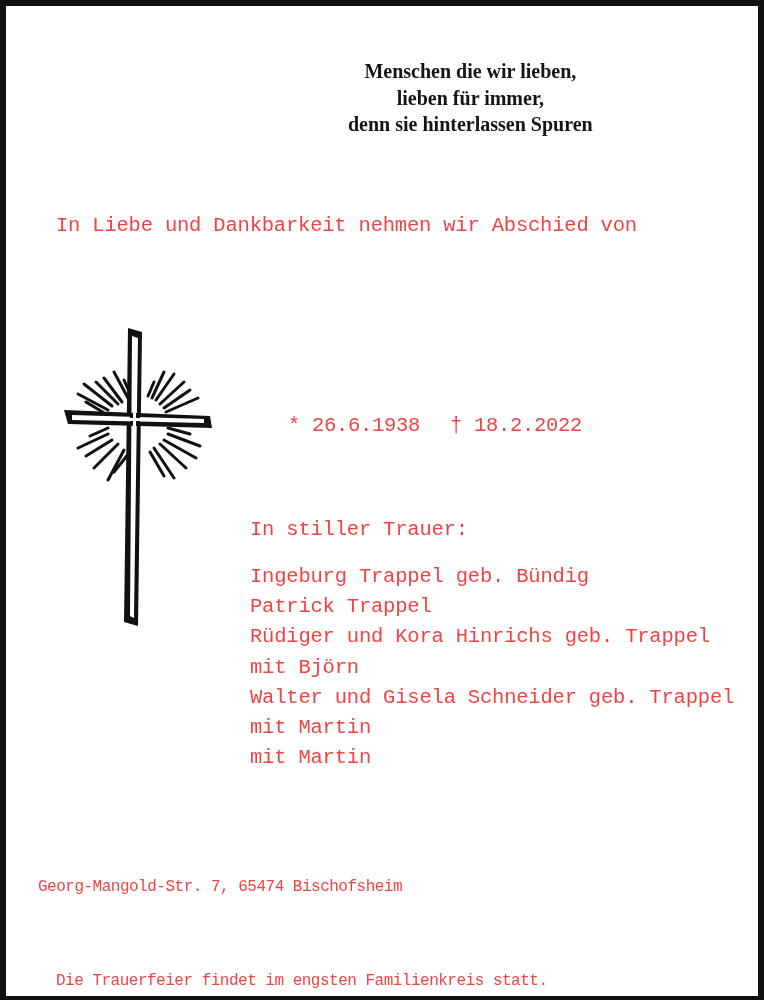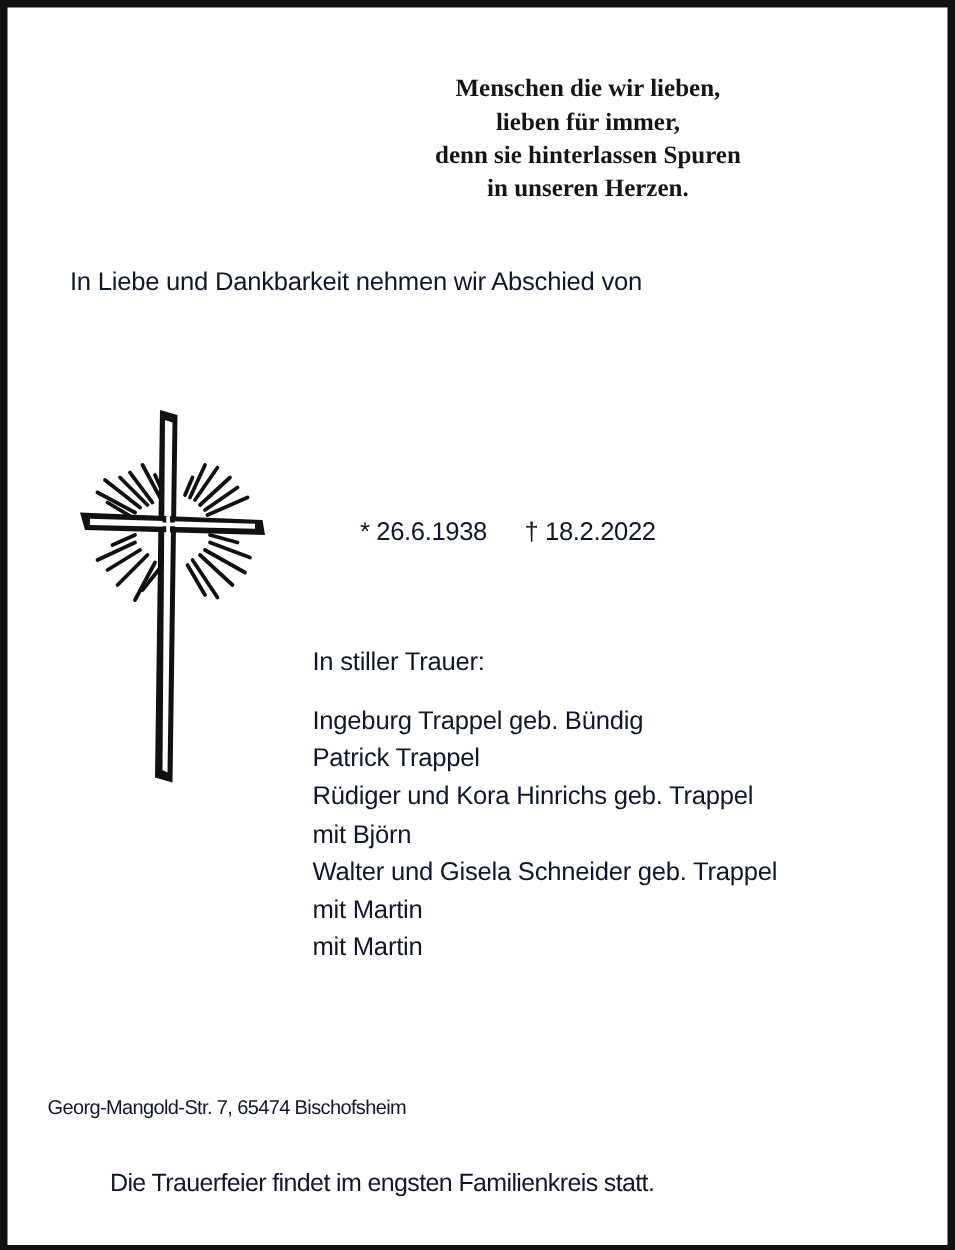--- a/index.html
+++ b/index.html
@@ -5,21 +5,21 @@
     html, body { margin: 0; padding: 0; background: #ffffff; }
     body { width: 764px; height: 1000px; position: relative; overflow: hidden; }
     .frame {
       position: absolute; left: 0; top: 0; width: 764px; height: 1000px;
       box-sizing: border-box; background: #111;
     }
     .page {
       position: absolute; left: 6px; top: 6px; width: 752px; height: 990px;
       background: #ffffff;
     }
-    .sans { font-family: Liberation Sans, sans-serif; color: #0f172a; }
+    .sans { font-family: Liberation Mono, monospace; color: #ef4444; }
     .poem {
       position: absolute; left: 342px; top: 52px;
       font-family: "Liberation Serif", "DejaVu Serif", serif;
       font-weight: bold; font-size: 20px; line-height: 26.5px; color: #151515;
     }
     .poem div { white-space: nowrap; text-align: center; }
     .intro {
       position: absolute; left: 50px; top: 208px;
       font-size: 20.5px; letter-spacing: -0.2px; white-space: nowrap;
     }
@@ -42,35 +42,34 @@
     .mourners {
       position: absolute; left: 244px; top: 556px;
       font-size: 20.5px; line-height: 30.2px; letter-spacing: -0.2px;
     }
     .mourners div { white-space: nowrap; }
     .address {
       position: absolute; left: 32px; top: 872px;
       font-size: 16px; white-space: nowrap; letter-spacing: -0.5px;
     }
     .ceremony {
-      position: absolute; left: 50px; top: 930px;
-      font-size: 20px; white-space: nowrap; letter-spacing: -0.5px; margin-left: 32px;
+      position: absolute; left: 50px; top: 966px;
+      font-size: 16px; white-space: nowrap; letter-spacing: -0.5px;
     }
   </style>
 </head>
 <body>
 
 <div class="frame"></div>
 <div class="page">
 
   <div class="poem">
     <div>Menschen die wir lieben,</div>
     <div>lieben für immer,</div>
     <div>denn sie hinterlassen Spuren</div>
-    <div>in unseren Herzen.</div>
   </div>
 
   <div class="intro sans">In Liebe und Dankbarkeit nehmen wir Abschied von</div>
 
   <div class="cross">
     <svg width="160" height="310" viewBox="0 0 160 310" xmlns="http://www.w3.org/2000/svg">
       <g stroke="#111" stroke-width="3" stroke-linecap="round">
 
         <line x1="58" y1="50" x2="72" y2="76"></line>
         <line x1="48" y1="56" x2="66" y2="80"></line>

